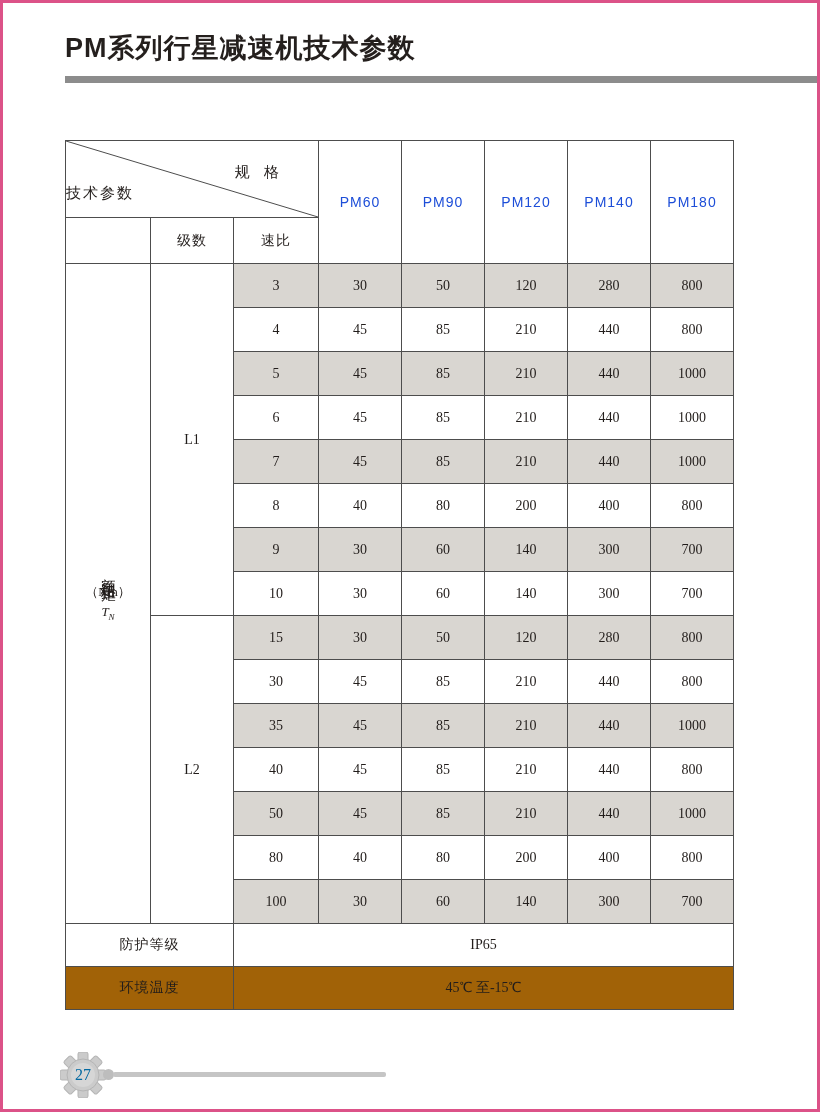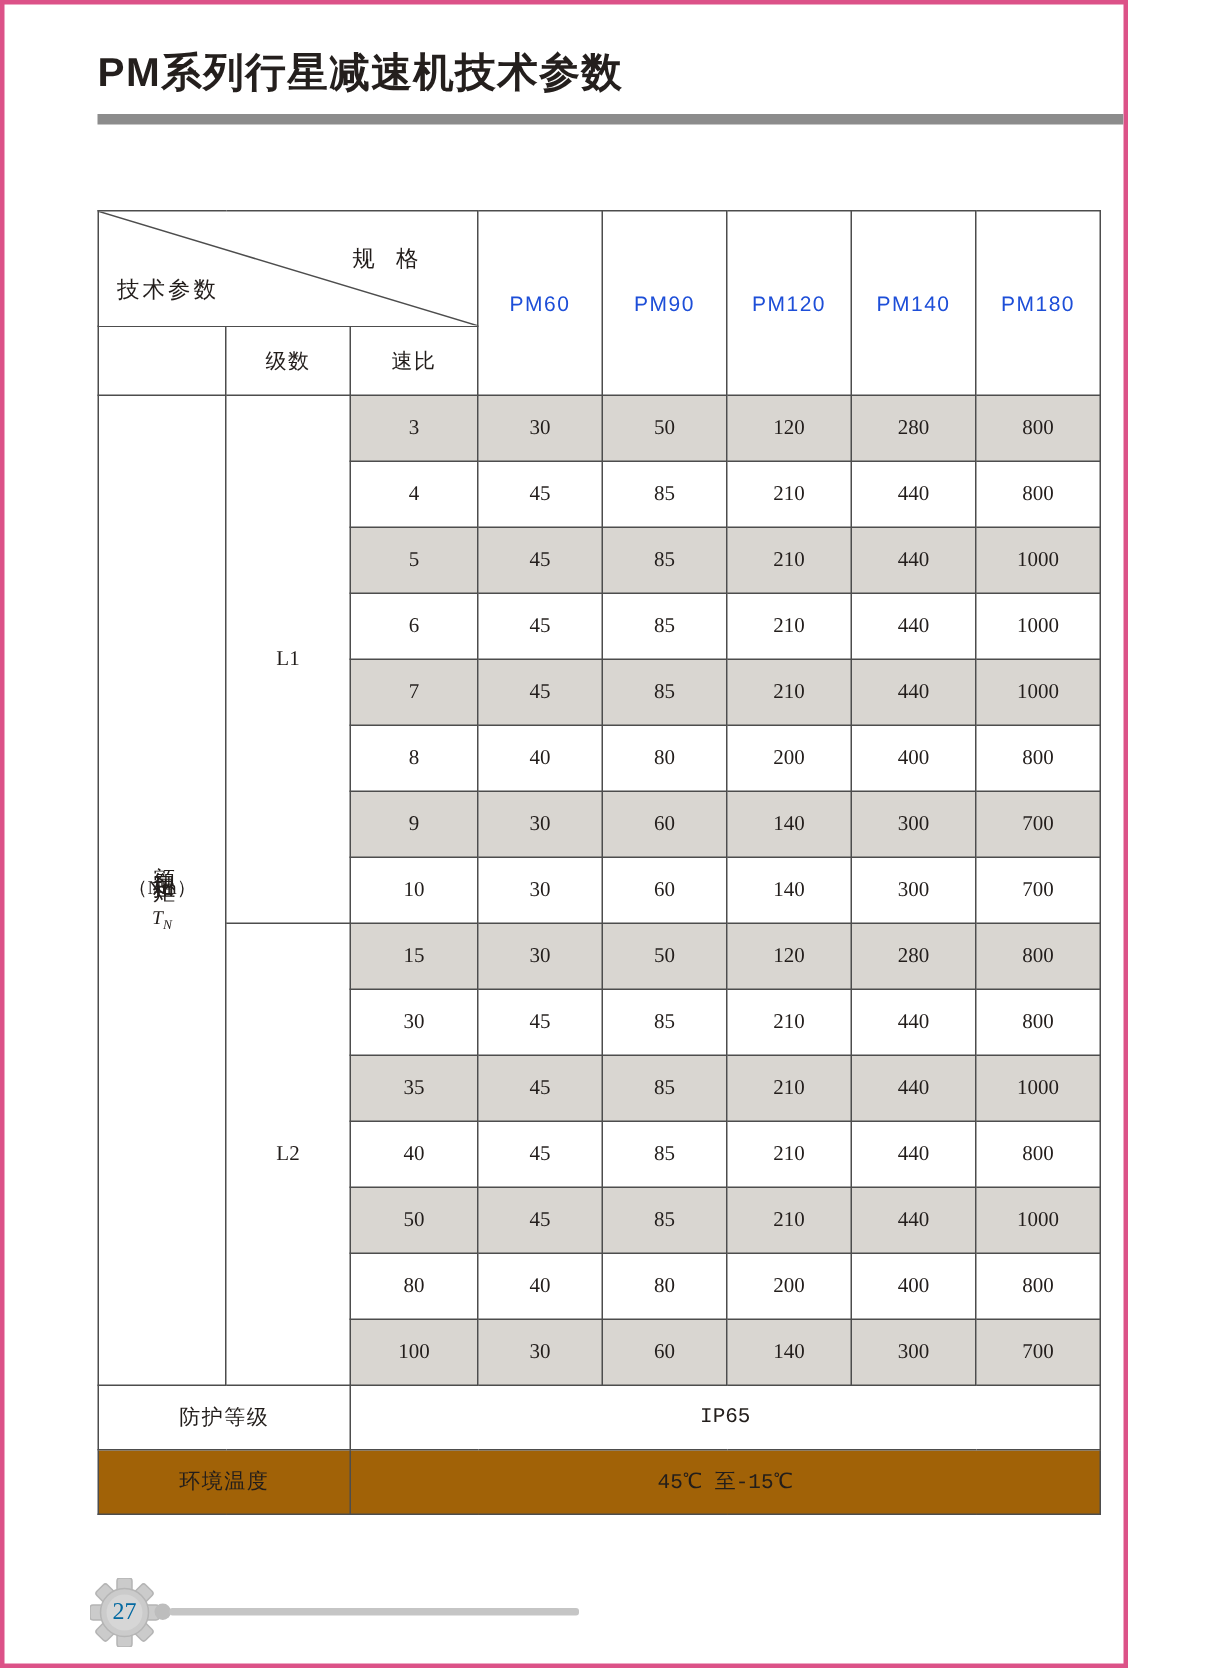--- a/index.html
+++ b/index.html
@@ -1,19 +1,19 @@
 <!DOCTYPE html>
 <html><head>
 <meta charset="utf-8">
 <style>
   * { margin:0; padding:0; box-sizing:border-box; }
   body { background:#ffffff; }
   .page {
     position:relative;
-    width:752px; height:1112px;
+    width:820px; height:1112px;
     background:#ffffff;
     border:3px solid #dc5288;
     overflow:hidden;
     font-family:"Liberation Sans", sans-serif;
     color:#221d1b;
   }
   .page-title {
     position:absolute; left:62px; top:27px;
     font-size:27px; font-weight:bold; letter-spacing:1px;
     color:#241f1d;
@@ -34,42 +34,42 @@
     background:#ffffff;
   }
   
   tr.hrow1 { height:77px; }
   tr.hrow2 { height:46px; }
   td.pm-cell { font-size:14px; letter-spacing:1px; color:#1d4ed8; }
   td.subhead-cell { font-size:15px; letter-spacing:1px; }
   td.diag-cell { position:relative; padding:0; }
   .diag-svg { position:absolute; left:0; top:0; width:100%; height:100%; display:block; }
   .diag-top { position:absolute; top:22px; right:34px; font-size:15px; letter-spacing:5px; }
-  .diag-bottom { position:absolute; bottom:14px; left:12px; font-size:15px; letter-spacing:2px; }
+  .diag-bottom { position:absolute; bottom:14px; left:0; font-size:15px; letter-spacing:2px; }
   
   tbody.data-body tr { height:44px; }
   td.ratio-cell, td.value-cell, td.stage-cell {
     font-family:"Liberation Serif", serif; font-size:14px;
   }
   td.stage-cell { background:#d9d6d1; }
   tr.shaded td.ratio-cell, tr.shaded td.value-cell { background:#d9d6d1; }
   
   td.axis-cell { background:#ffffff; }
   .axis-wrap { display:flex; flex-direction:column; align-items:center; justify-content:center; gap:3px; }
   .v-text {
     writing-mode:vertical-rl; text-orientation:upright;
     font-size:15px; letter-spacing:3px; line-height:1.1;
   }
   .axis-unit { font-family:Liberation Serif, serif; font-size:13px; margin-top:2px; }
   .axis-sym { font-family:"Liberation Serif", serif; font-size:13px; font-style:italic; }
   .axis-sym sub { font-size:9px; }
   
   tr.foot-row { height:43px; }
   td.foot-label { font-size:15px; letter-spacing:1px; }
-  td.foot-value { font-family:Liberation Mono, monospace; font-size:14px; }
+  td.foot-value { font-family:Liberation Serif, serif; font-size:14px; }
   tr.foot-row.shaded td { background:#a16207; }
   
   .gear {
     position:absolute; left:57px; top:1049px; width:46px; height:46px;
   }
   .gear svg { position:absolute; left:0; top:0; }
   .page-num {
     position:absolute; left:0; top:0; width:46px; height:46px;
     display:flex; align-items:center; justify-content:center;
     font-family:"Liberation Serif", serif; font-size:16px; color:#0369a1;

